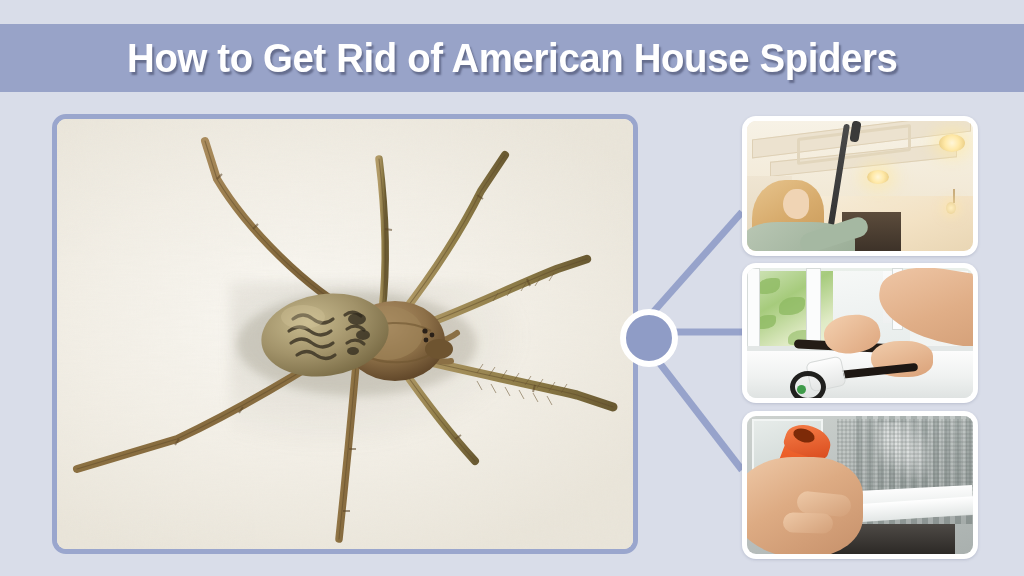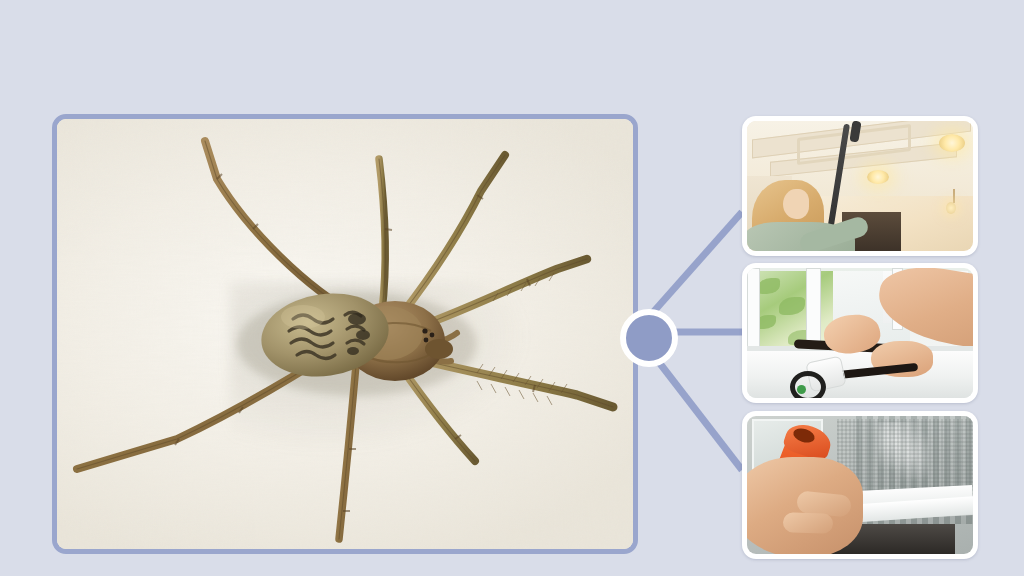--- a/index.html
+++ b/index.html
@@ -186,20 +186,23 @@
     border-radius:46% 38% 40% 50%;}
   .t3-finger{position:absolute;background:linear-gradient(150deg,#eec9a7,#d3a079);border-radius:14px;}
   .t3-finger.f1{left:22%;top:56%;width:54px;height:22px;transform:rotate(6deg);}
   .t3-finger.f2{left:16%;top:70%;width:50px;height:20px;transform:rotate(2deg);}
 </style>
 </head>
 <body>
 
 <div id="stage">
 
+  <div class="banner">
+    <div class="banner-title">How to Get Rid of American House Spiders</div>
+  </div>
 
   <div class="hero-frame">
     <div class="hero-photo">
 
       <svg class="fibres" width="576" height="430" viewBox="0 0 576 430">
         <defs>
           <filter id="fib">
             <feTurbulence type="fractalNoise" baseFrequency="0.035 0.5" numOctaves="4" seed="7"></feTurbulence>
             <feColorMatrix type="matrix" values="0 0 0 0 0.80  0 0 0 0 0.78  0 0 0 0 0.72  0 0 0 0.38 0"></feColorMatrix>
           </filter>

